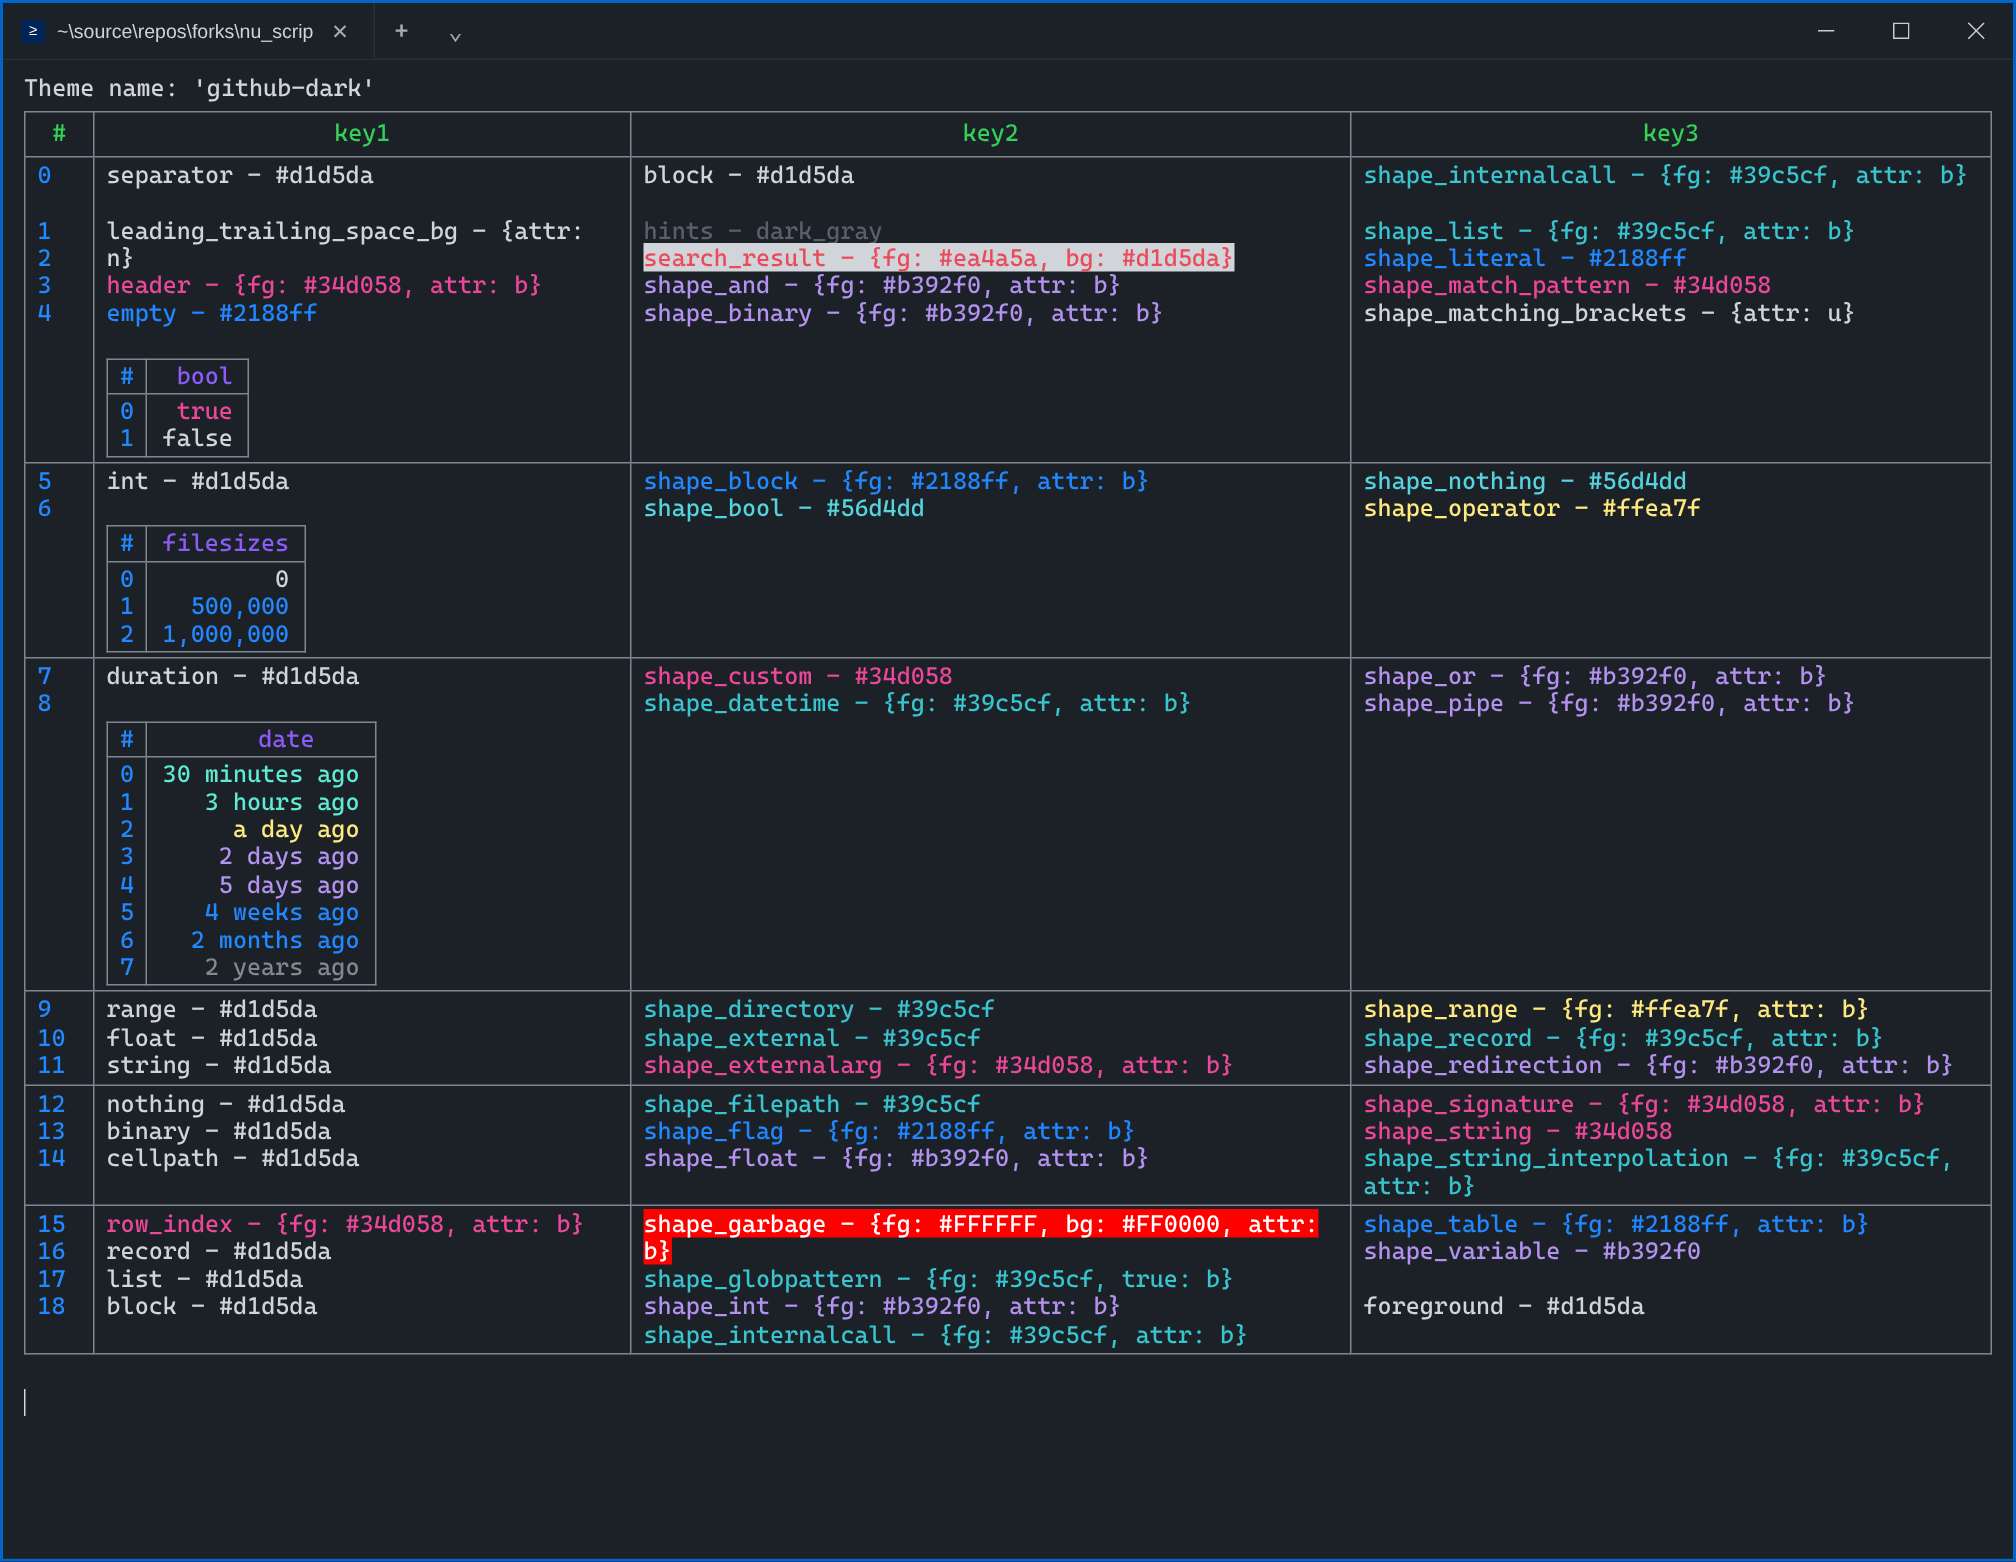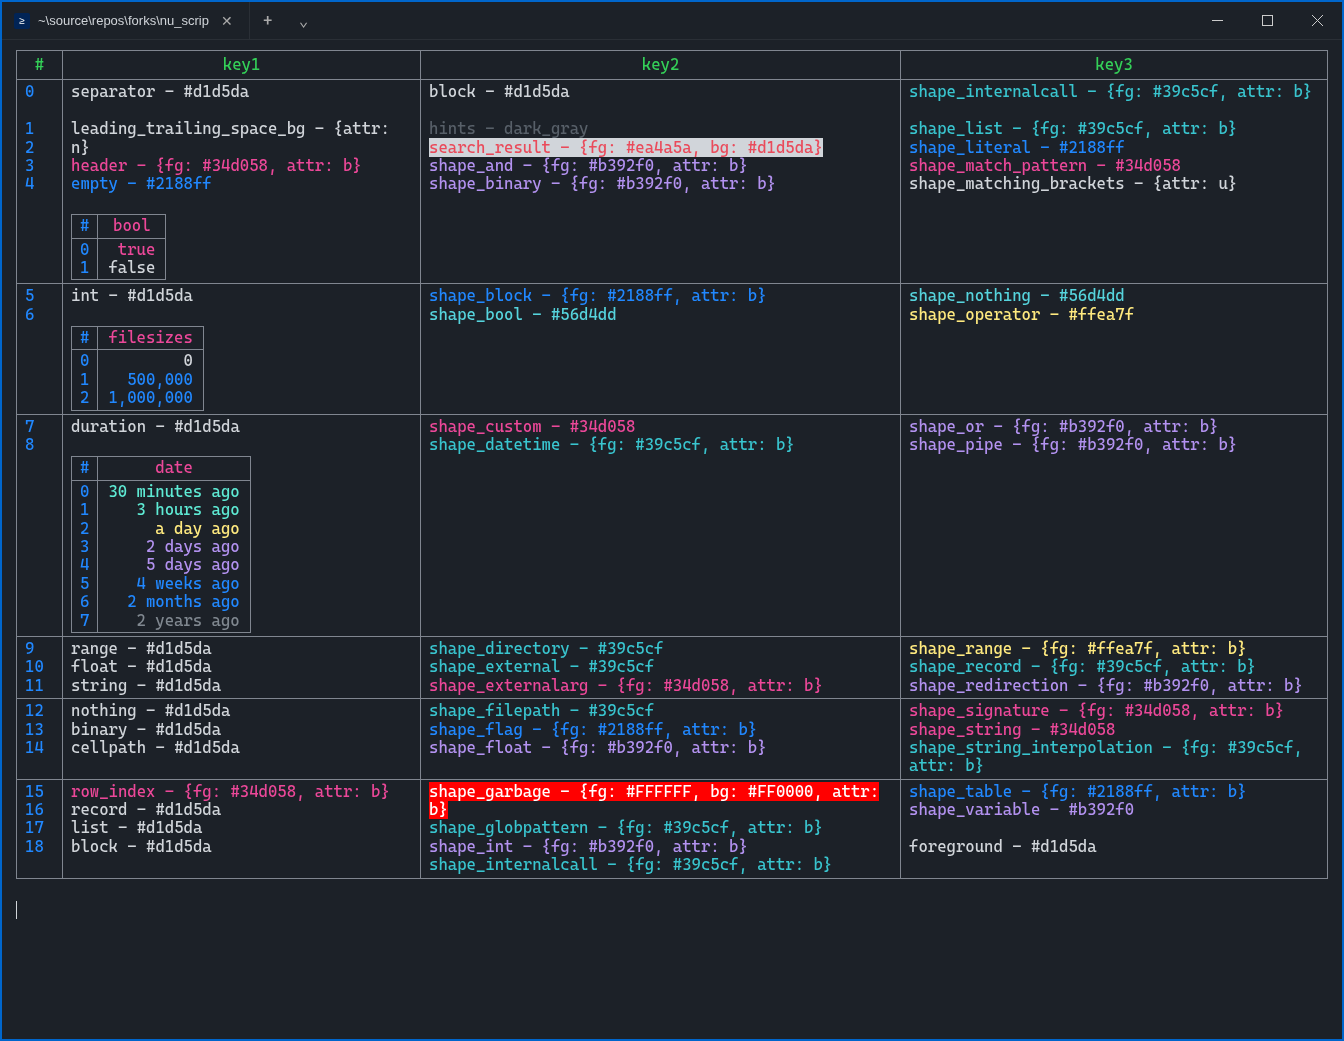--- a/index.html
+++ b/index.html
@@ -80,21 +80,21 @@
     border-collapse:collapse;
     margin-left:0;
     margin-top:2px;
   }
   table.inner th, table.inner td{
     border:1px solid #808690;
     padding:2px 10px;
     font-weight:normal;
     text-align:right;
   }
-  table.inner th{color:#ec4899;text-align:center;}
+  table.inner th{color:#8b5cf6;}
   table.inner .ix{color:#2188ff;text-align:right;padding:2px 8px;}
   
   .c-default{color:#d1d5da}
   .c-green{color:#ec4899}
   .c-blue{color:#2188ff}
   .c-purple{color:#b392f0}
   .c-cyan{color:#39c5cf}
   .c-red{color:#5eead4}
   .c-yellow{color:#ffea7f}
   .c-teal{color:#56d4dd}
@@ -131,20 +131,21 @@
       </div>
     <div class="winbtn">
         <svg width="11" height="11">
           <line x1="0" y1="0" x2="11" y2="11" stroke-width="1"></line>
           <line x1="11" y1="0" x2="0" y2="11" stroke-width="1"></line>
         </svg>
       </div>
   </div>
 
   <div class="term">
+    <div class="themeline">Theme name: 'github-dark'</div>
 
     <table class="outer">
       <colgroup>
           <col class="idx">
           <col class="k1">
           <col class="k2">
           <col>
         </colgroup>
       <thead>
         <tr>
@@ -297,21 +298,21 @@
         <tr>
           <td class="idxcell">15<br>16<br>17<br>18</td>
           <td>
             <span class="c-green">row_index - {fg: #34d058, attr: b}</span><br>
             <span class="c-default">record - #d1d5da</span><br>
             <span class="c-default">list - #d1d5da</span><br>
             <span class="c-default">block - #d1d5da</span>
           </td>
           <td>
             <span class="garbage-hl">shape_garbage - {fg: #FFFFFF, bg: #FF0000, attr: b}</span><br>
-            <span class="c-cyan">shape_globpattern - {fg: #39c5cf, attr: b}</span><br>
+            <span class="c-cyan">shape_globpattern - {fg: #39c5cf, true: b}</span><br>
             <span class="c-purple">shape_int - {fg: #b392f0, attr: b}</span><br>
             <span class="c-cyan">shape_internalcall - {fg: #39c5cf, attr: b}</span>
           </td>
           <td>
             <span class="c-blue">shape_table - {fg: #2188ff, attr: b}</span><br>
             <span class="c-purple">shape_variable - #b392f0</span><br>
             <br>
             <span class="c-default">foreground - #d1d5da</span>
           </td>
         </tr>

